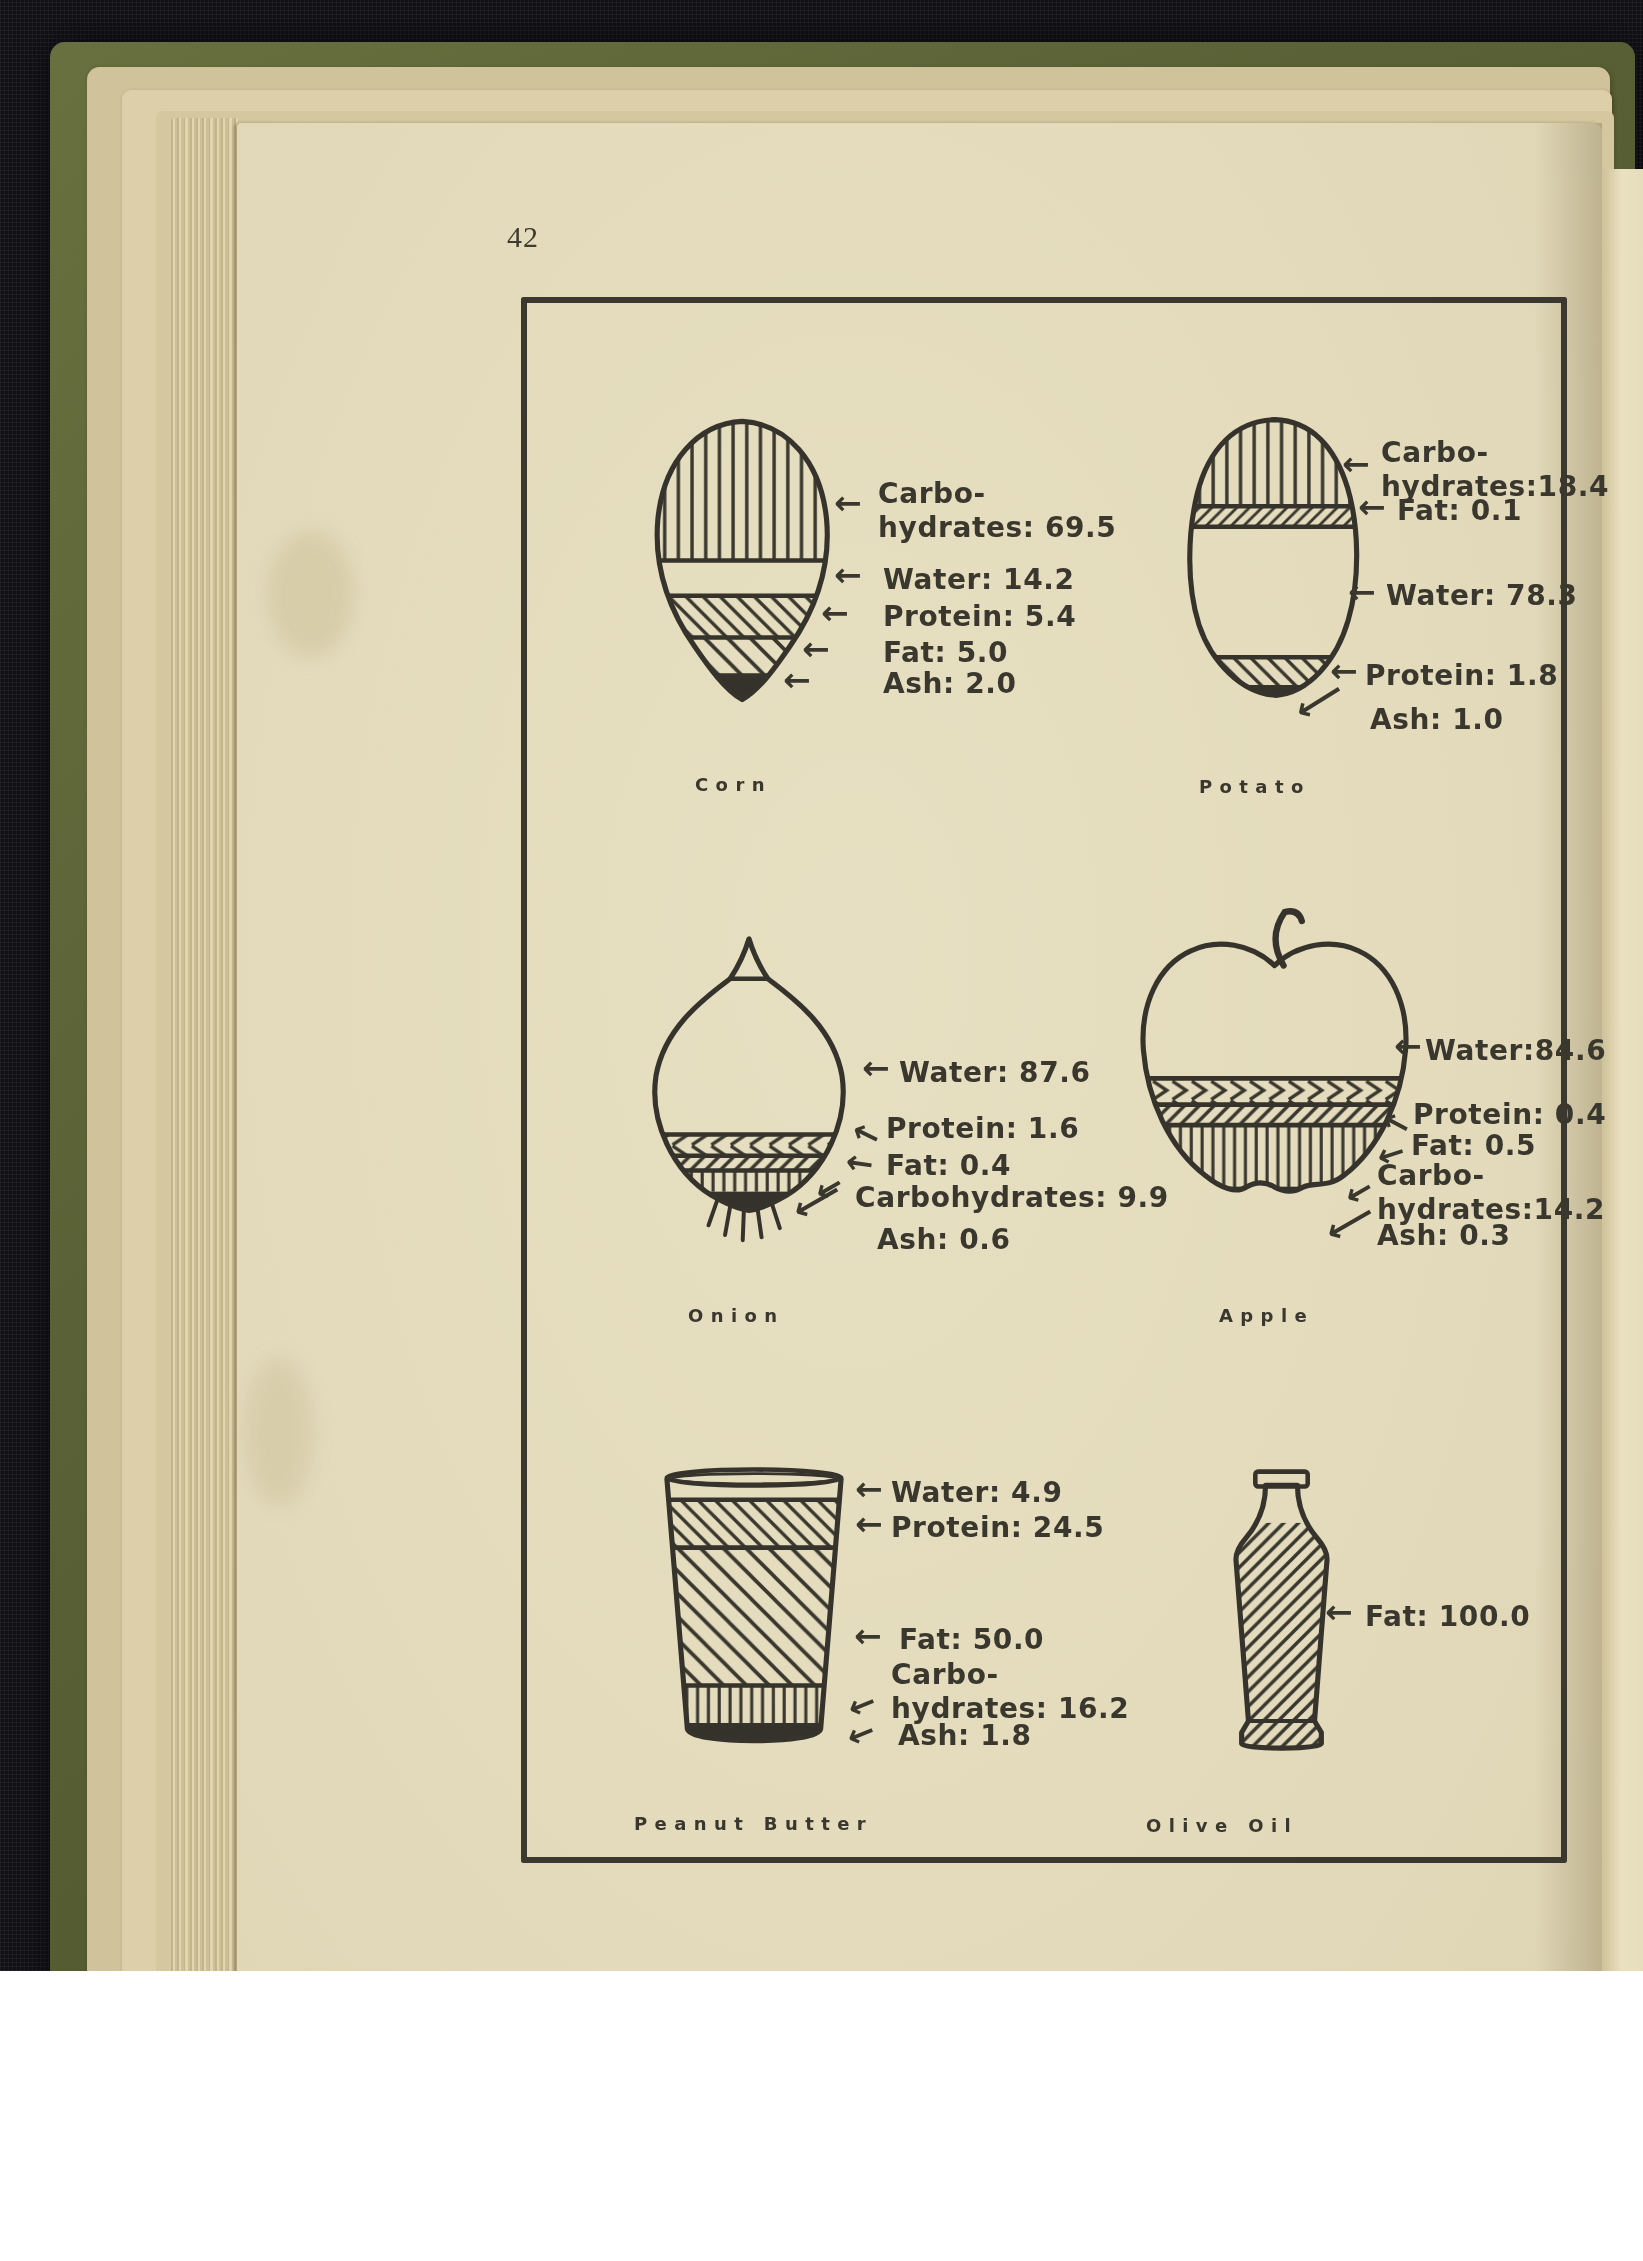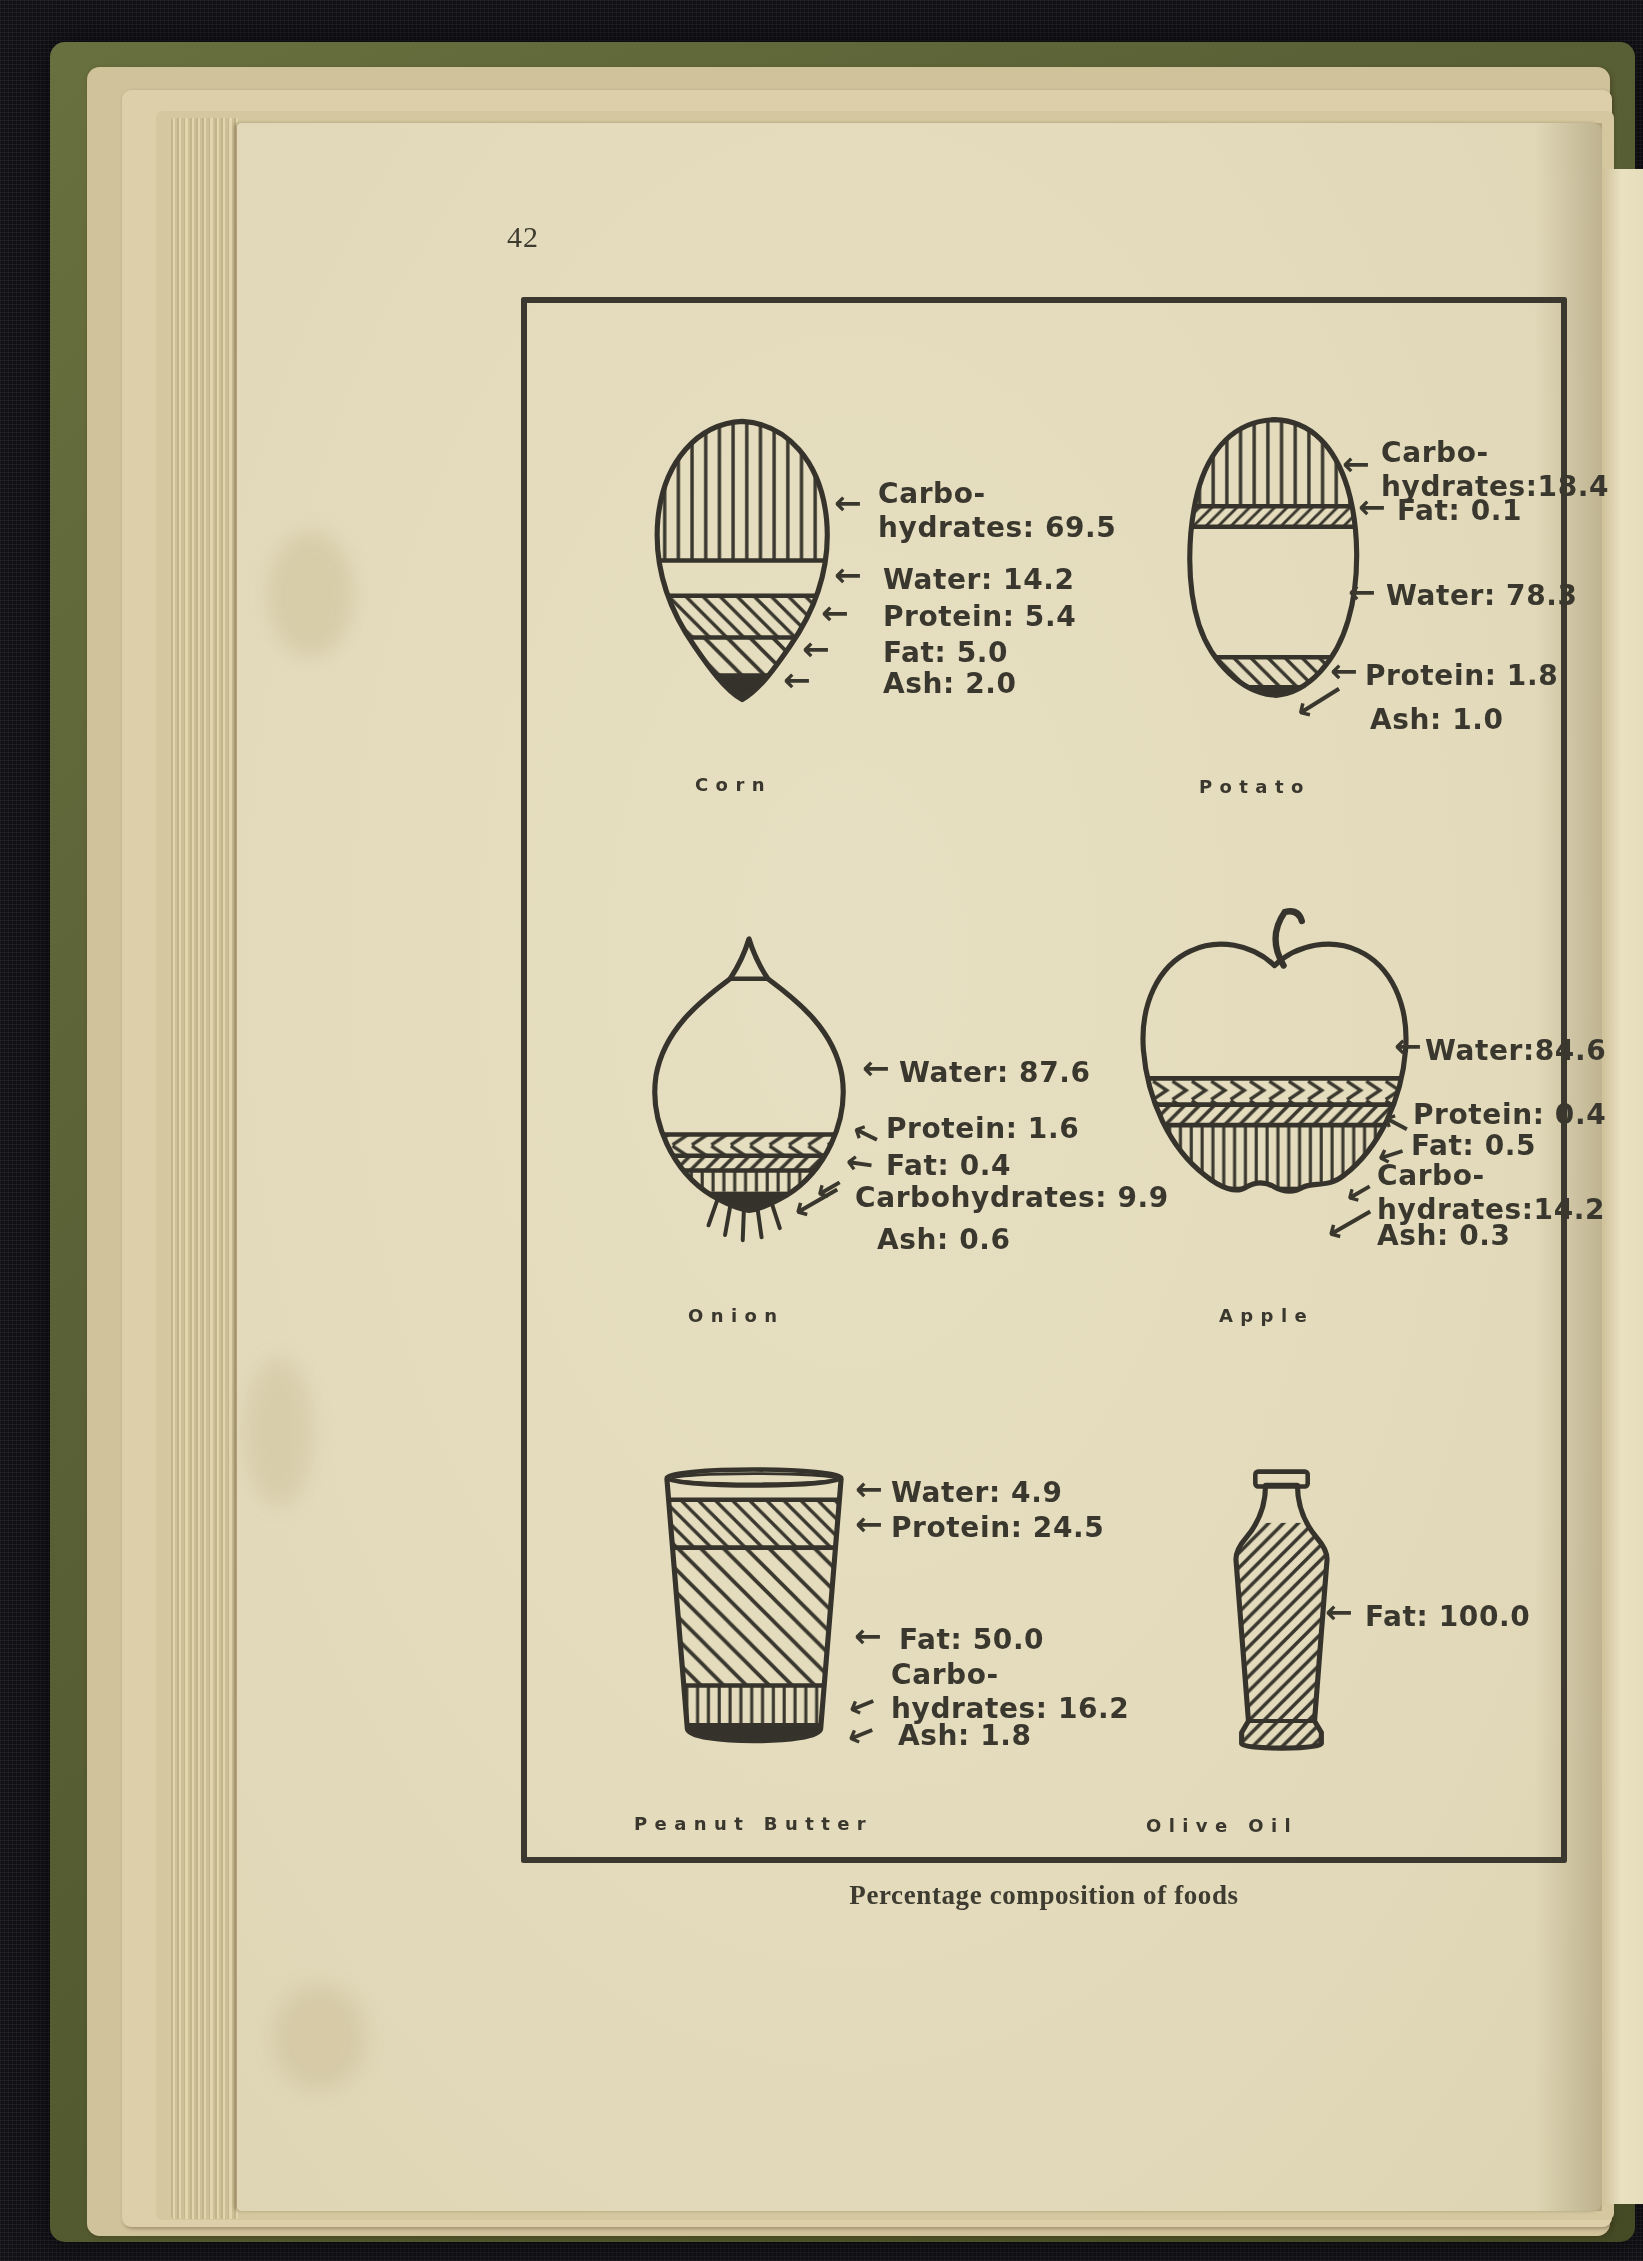--- a/index.html
+++ b/index.html
@@ -1,17 +1,17 @@
 <!DOCTYPE html>
 <html style="font-size:9px"><head>
 <meta charset="utf-8">
 <style>
   html,body{margin:0;padding:0;}
   body{width:1644px;height:2261px;font-family:"DejaVu Sans",sans-serif;}
-  #scene{position:relative;width:1644px;height:2261px;overflow:hidden;
+  #scene{position:relative;width:1644px;height:1971px;overflow:hidden;
     background-color:#121116;
     background-image:
       repeating-linear-gradient(0deg, rgba(255,255,255,0.05) 0 1.1px, rgba(0,0,0,0) 1.1px 4px),
       repeating-linear-gradient(90deg, rgba(255,255,255,0.04) 0 1.1px, rgba(0,0,0,0) 1.1px 4px);
   }
   .abs{position:absolute;}
   
   .cover{left:50px;top:42px;width:1585px;height:2200px;border-radius:15px;
     background:linear-gradient(135deg,#68703f 0%,#5a6136 35%,#4c5329 80%,#434a24 100%);
     box-shadow:0 0 34px rgba(0,0,0,0.65);}
@@ -272,16 +272,15 @@
       <rect x="0" y="96" width="216" height="416" fill="url(#pu26)"></rect>
     </g>
     <path d="M80,30 C80,66 68,96 46,122 C32,138 28,148 28,160 L50,444 L38,464 L38,484 C38,494 178,494 178,484 L178,464 L166,444 L188,160 C188,148 184,138 170,122 C148,96 136,66 136,30 Z" fill="none" stroke="#35332b" stroke-width="9" stroke-linejoin="round"></path>
     <rect x="62" y="6" width="92" height="26" rx="5" fill="none" stroke="#35332b" stroke-width="8"></rect>
     <line x1="50" y1="444" x2="166" y2="444" stroke="#35332b" stroke-width="7"></line>
   </svg>
   <span class="abs arrow" style="left:1325px;top:1595px">←</span>
   <div class="abs lbl" style="left:1365px;top:1600px">Fat: 100.0</div>
   <div class="abs name" style="left:1146px;top:1815px">Olive Oil</div>
 
-  <div class="abs serif caption1">Percentage composition of foods</div>
 
 </div>
 
 
 </body></html>

